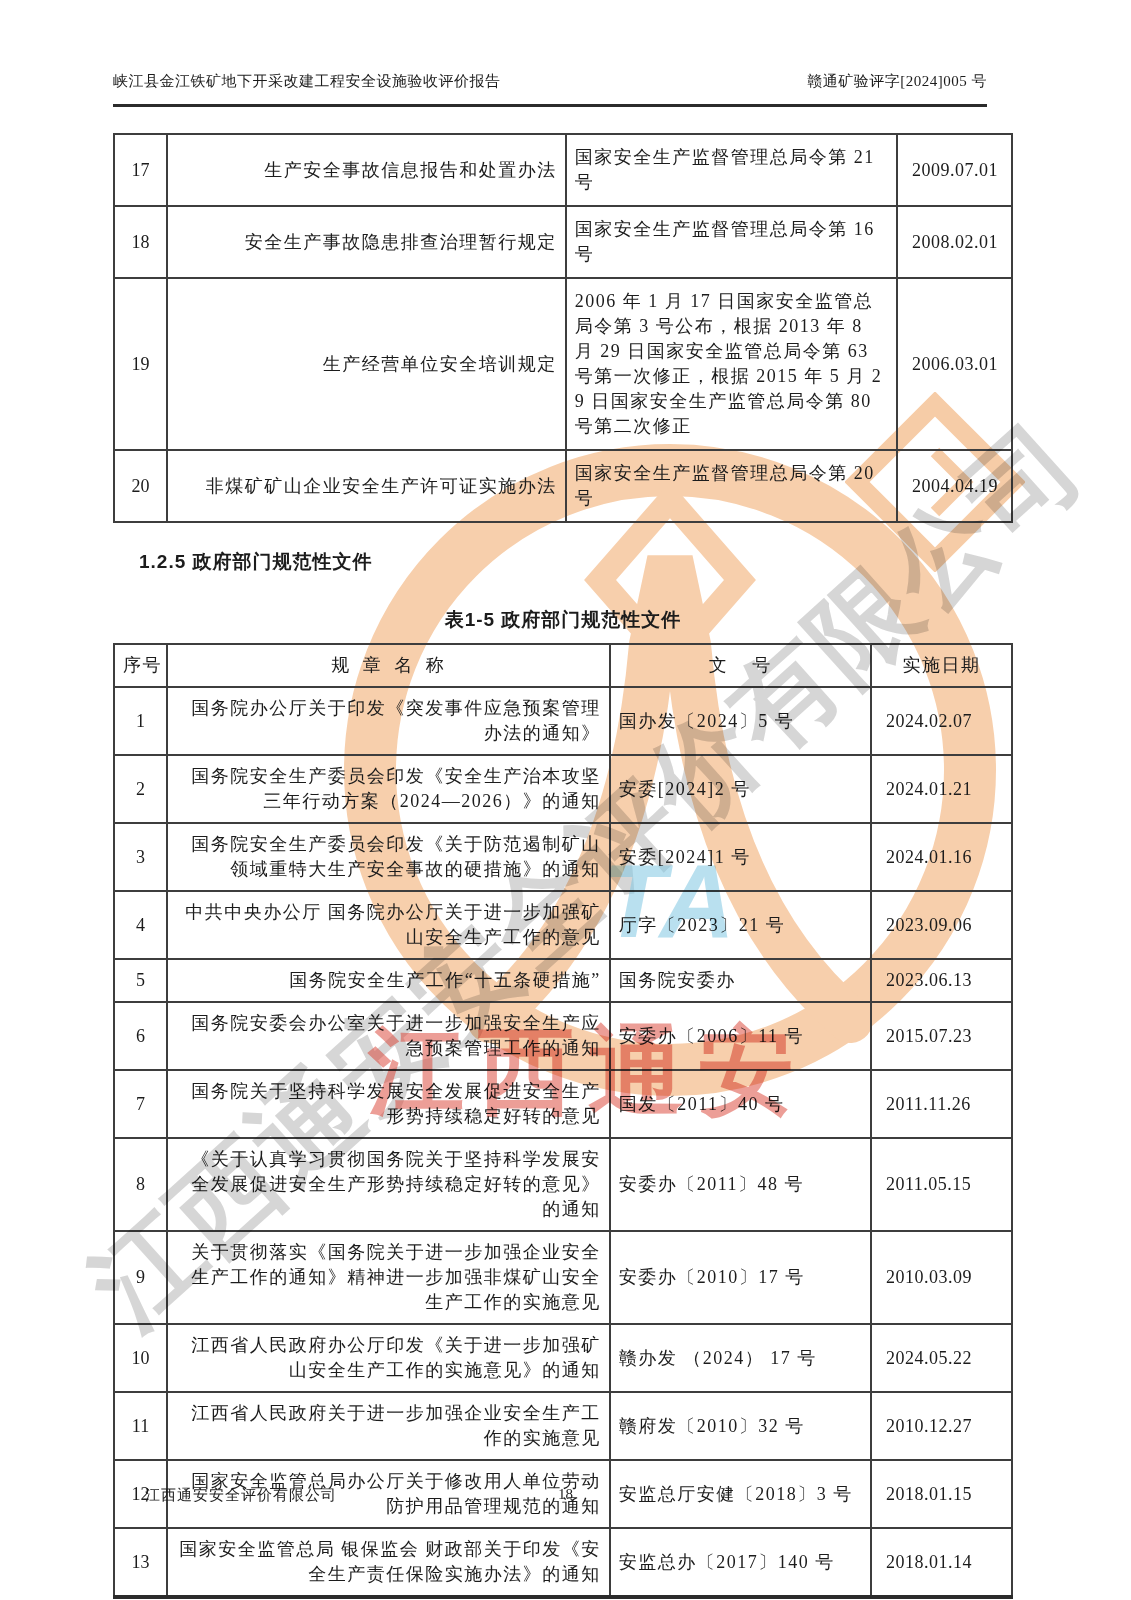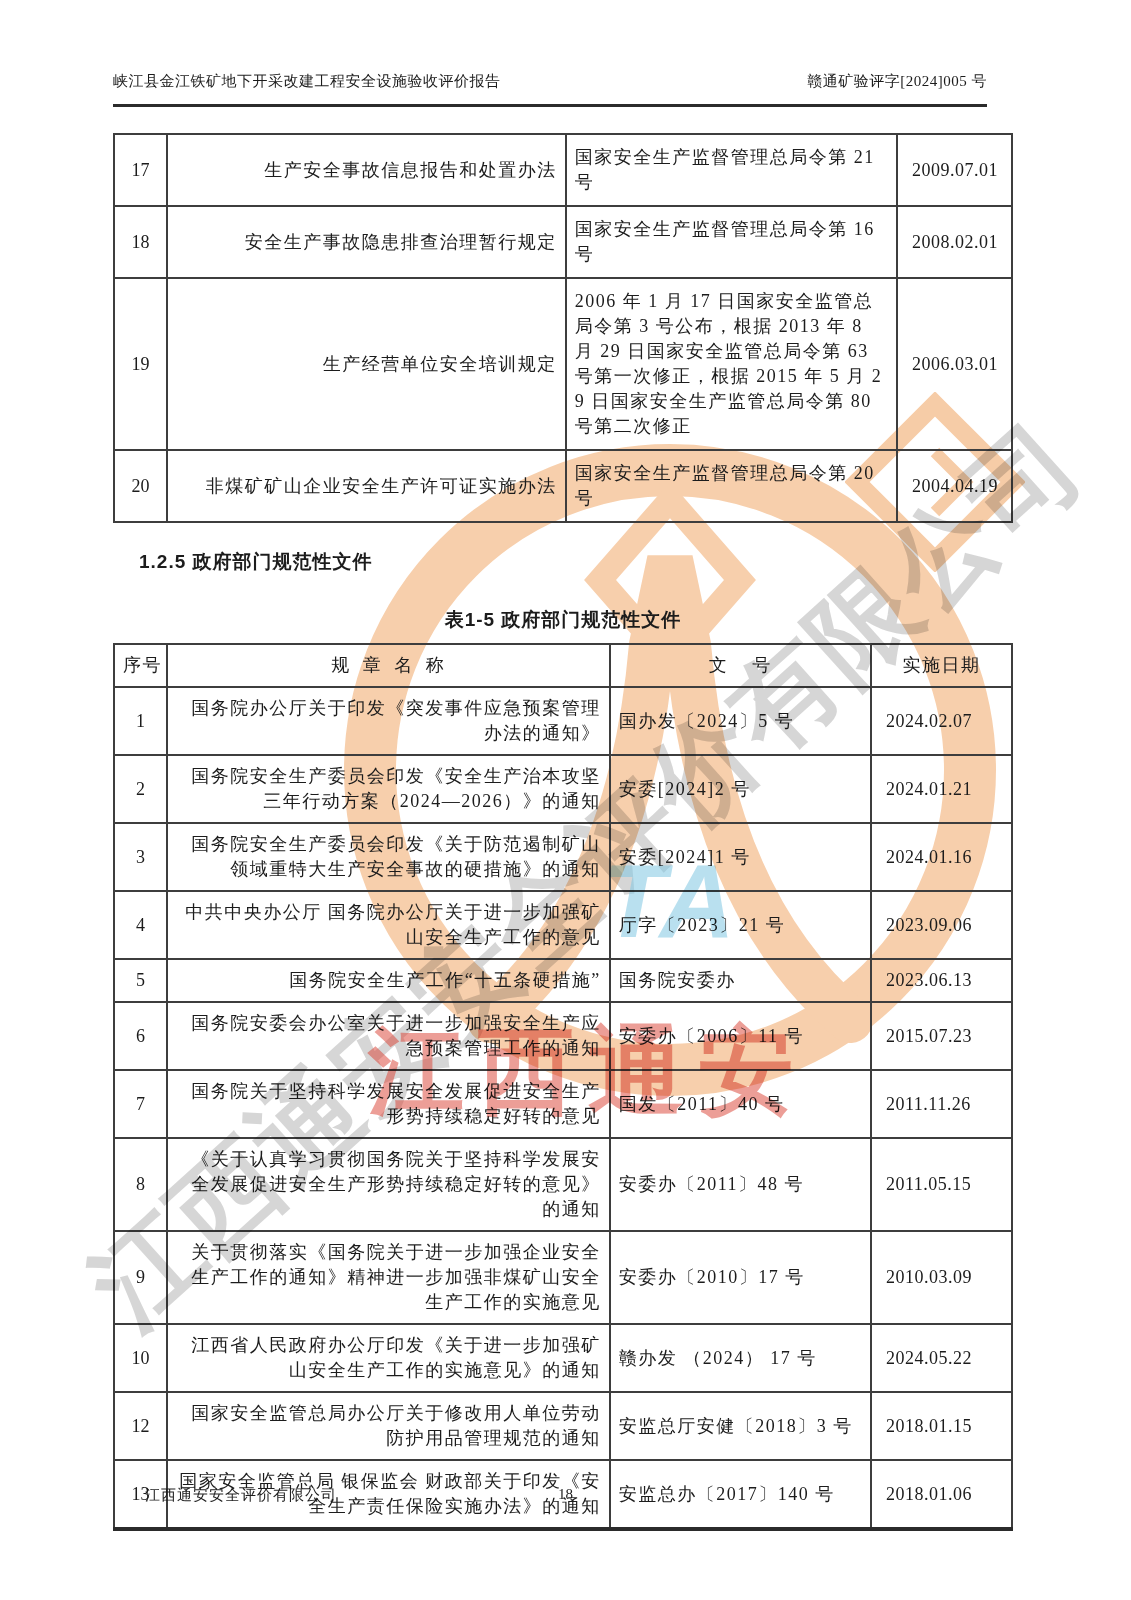--- a/index.html
+++ b/index.html
@@ -195,30 +195,36 @@
           <td class="cell-doc">安委办〔2010〕17 号</td>
           <td class="cell-date">2010.03.09</td>
         </tr>
         <tr>
           <td class="cell-no">10</td>
           <td class="cell-name">江西省人民政府办公厅印发《关于进一步加强矿山安全生产工作的实施意见》的通知</td>
           <td class="cell-doc">赣办发 （2024） 17 号</td>
           <td class="cell-date">2024.05.22</td>
         </tr>
         <tr>
+          <td class="cell-no">11</td>
+          <td class="cell-name">江西省人民政府关于进一步加强企业安全生产工作的实施意见</td>
+          <td class="cell-doc">赣府发〔2010〕32 号</td>
+          <td class="cell-date">2010.12.27</td>
+        </tr>
+        <tr>
           <td class="cell-no">12</td>
           <td class="cell-name">国家安全监管总局办公厅关于修改用人单位劳动防护用品管理规范的通知</td>
           <td class="cell-doc">安监总厅安健〔2018〕3 号</td>
           <td class="cell-date">2018.01.15</td>
         </tr>
         <tr>
           <td class="cell-no">13</td>
           <td class="cell-name">国家安全监管总局 银保监会 财政部关于印发《安全生产责任保险实施办法》的通知</td>
           <td class="cell-doc">安监总办〔2017〕140 号</td>
-          <td class="cell-date">2018.01.06</td>
+          <td class="cell-date">2018.01.14</td>
         </tr>
       </tbody>
     </table>
   </div>
 
   <div class="doc-footer">
     <span class="footer-company">江西通安安全评价有限公司</span>
     <span class="footer-page">18</span>
   </div>
 

